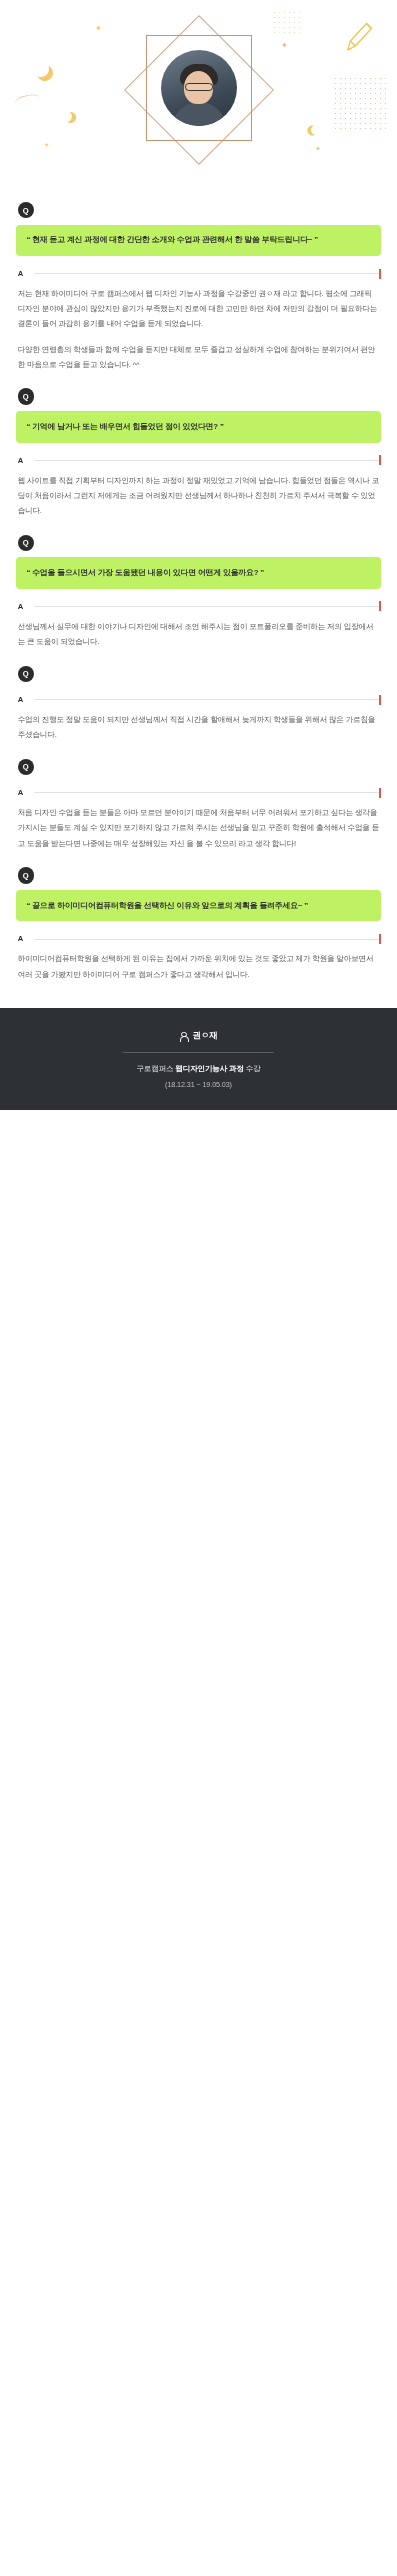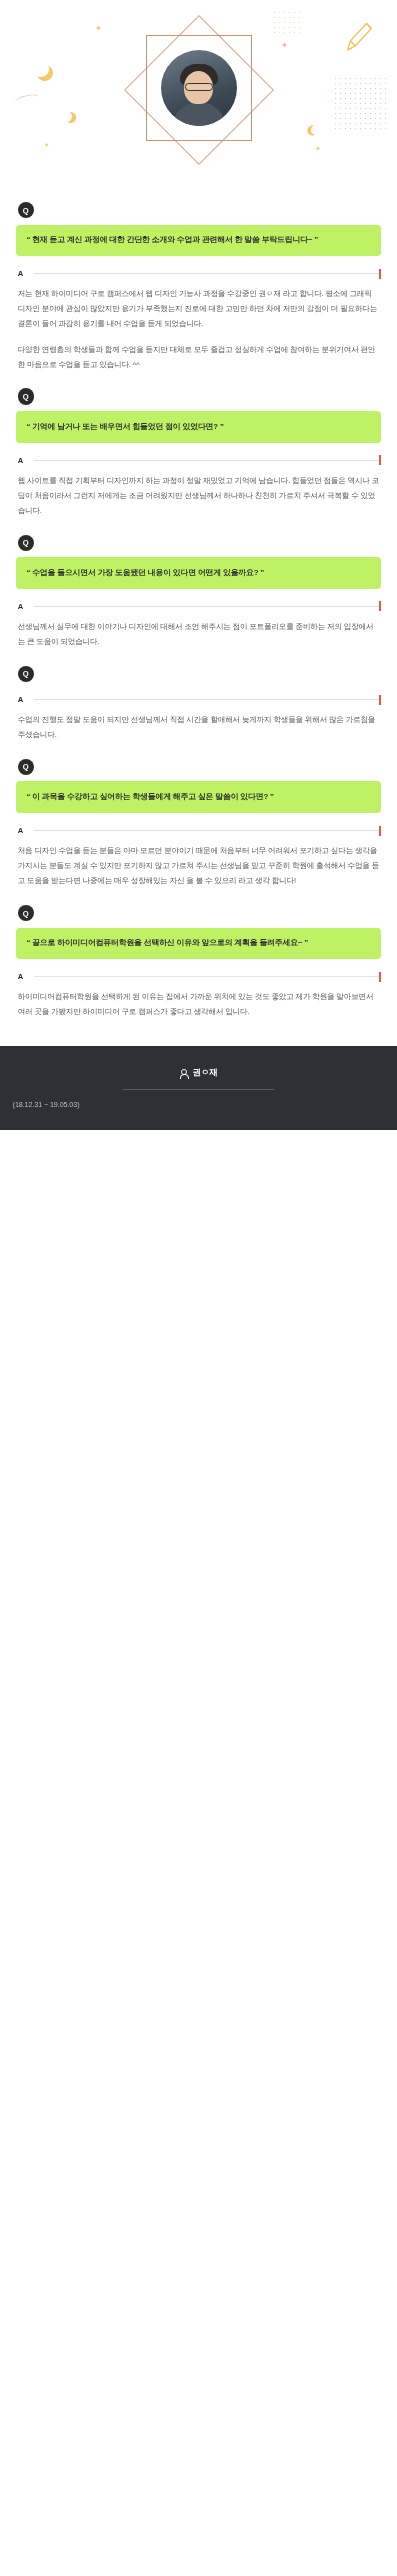--- a/index.html
+++ b/index.html
@@ -202,20 +202,21 @@
   }
   .a-body p:last-child { margin-bottom: 0; }
   .a-body { padding: 2.5px 1.3px 0 1.3px; }
 
   
   .footer {
     margin-top: 26.5px;
     background: #2d3135;
     color: #ffffff;
     padding: 21.4px 12.6px 21.4px;
+    text-align: center;
   }
   .footer-name {
     display: flex;
     align-items: center;
     justify-content: center;
     gap: 5px;
     font-size: 8.5px;
     font-weight: bold;
     letter-spacing: -0.1px;
   }
@@ -347,21 +348,20 @@
       <span class="a-rule"></span>
       <span class="a-tick"></span>
     </div>
     <div class="a-body">
       <p>수업의 진행도 정말 도움이 되지만 선생님께서 직접 시간을 할애해서 늦게까지 학생들을 위해서 많은 가르침을 주셨습니다.</p>
     </div>
   </section>
 
   <section class="qa">
     <div class="q-badge">Q</div>
-    <div class="q-text">“ 이 과목을 수강하고 싶어하는 학생들에게 해주고 싶은 말씀이 있다면? ”</div>
     <div class="a-head">
       <span class="a-letter">A</span>
       <span class="a-rule"></span>
       <span class="a-tick"></span>
     </div>
     <div class="a-body">
       <p>처음 디자인 수업을 듣는 분들은 아마 모르던 분야이기 때문에 처음부터 너무 어려워서 포기하고 싶다는 생각을 가지시는 분들도 계실 수 있지만 포기하지 않고 가르쳐 주시는 선생님을 믿고 꾸준히 학원에 출석해서 수업을 듣고 도움을 받는다면 나중에는 매우 성장해있는 자신 을 볼 수 있으리 라고 생각 합니다!</p>
     </div>
   </section>
 
@@ -379,15 +379,20 @@
   </section>
 
 </div>
 
 <footer class="footer">
   <div class="footer-name">
     <span class="person-icon"></span>
     <span>권ㅇ재</span>
   </div>
   <div class="footer-divider"></div>
+  <div class="footer-course">
+    <span>구로캠퍼스</span>
+    <span class="hl">웹디자인기능사 과정</span>
+    <span>수강</span>
+  </div>
   <div class="footer-date">(18.12.31 ~ 19.05.03)</div>
 </footer>
 
 
 </body></html>

